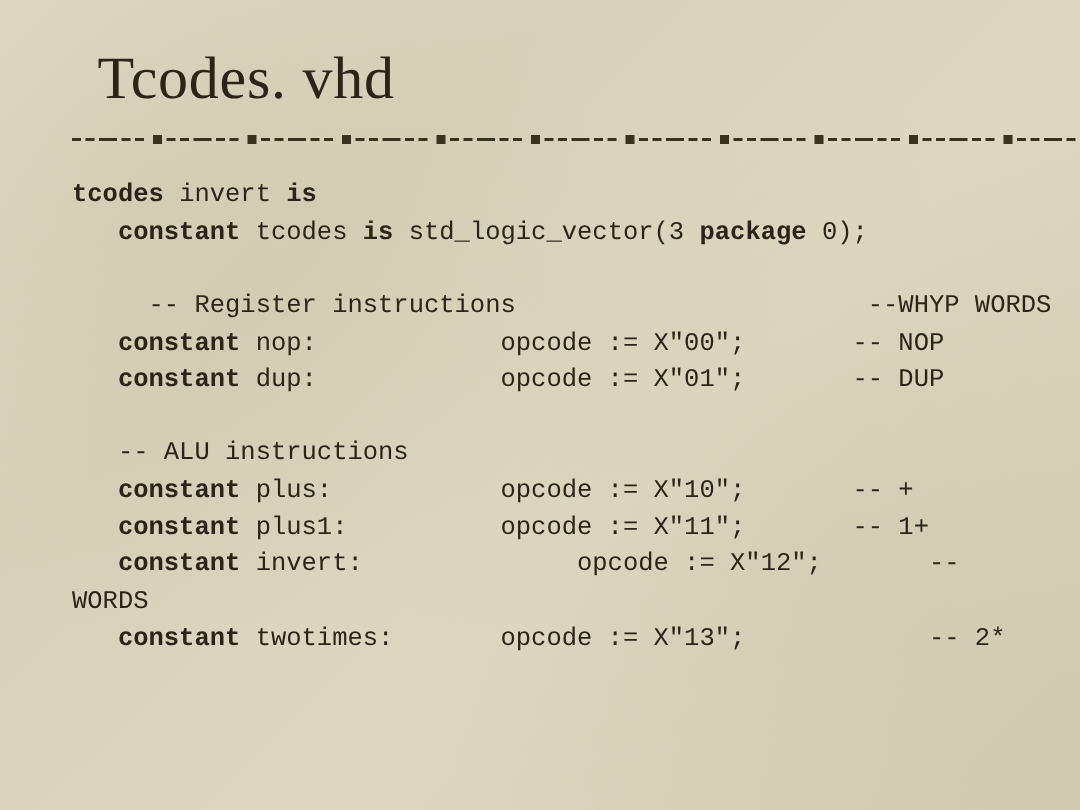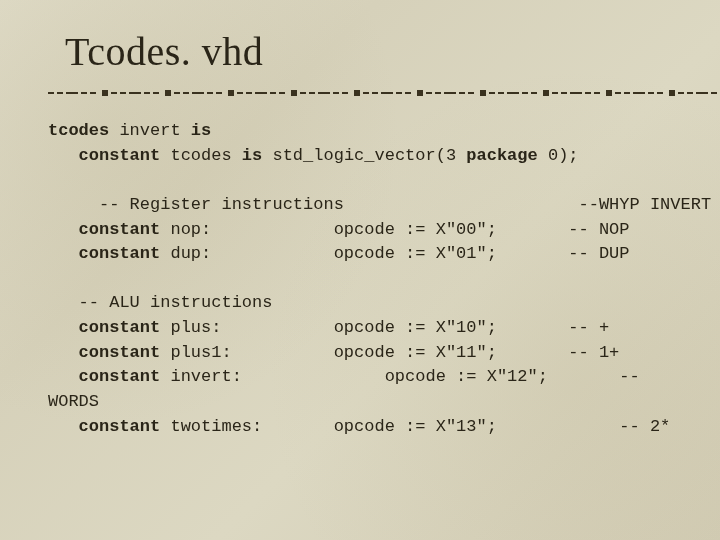--- a/index.html
+++ b/index.html
@@ -167,21 +167,21 @@
           <span class="dash"></span>
           <span class="dash long"></span>
           <span class="dash"></span>
         </span>
       </div>
   </div>
 
   <div class="code"><span class="kw">tcodes</span><span> invert </span><span class="kw">is</span>
 <span>   </span><span class="kw">constant</span><span> tcodes </span><span class="kw">is</span><span> std_logic_vector(3 </span><span class="kw">package</span><span> 0);</span>
 
-<span>     -- Register instructions                       --WHYP INVERT</span>
+<span>     -- Register instructions                       --WHYP WORDS</span>
 <span>   </span><span class="kw">constant</span><span> nop:            opcode := X"00";       -- NOP</span>
 <span>   </span><span class="kw">constant</span><span> dup:            opcode := X"01";       -- DUP</span>
 
 <span>   -- ALU instructions</span>
 <span>   </span><span class="kw">constant</span><span> plus:           opcode := X"10";       -- +</span>
 <span>   </span><span class="kw">constant</span><span> plus1:          opcode := X"11";       -- 1+</span>
 <span>   </span><span class="kw">constant</span><span> invert:              opcode := X"12";       --</span>
 <span>WORDS</span>
 <span>   </span><span class="kw">constant</span><span> twotimes:       opcode := X"13";            -- 2*</span></div>
 </div>

